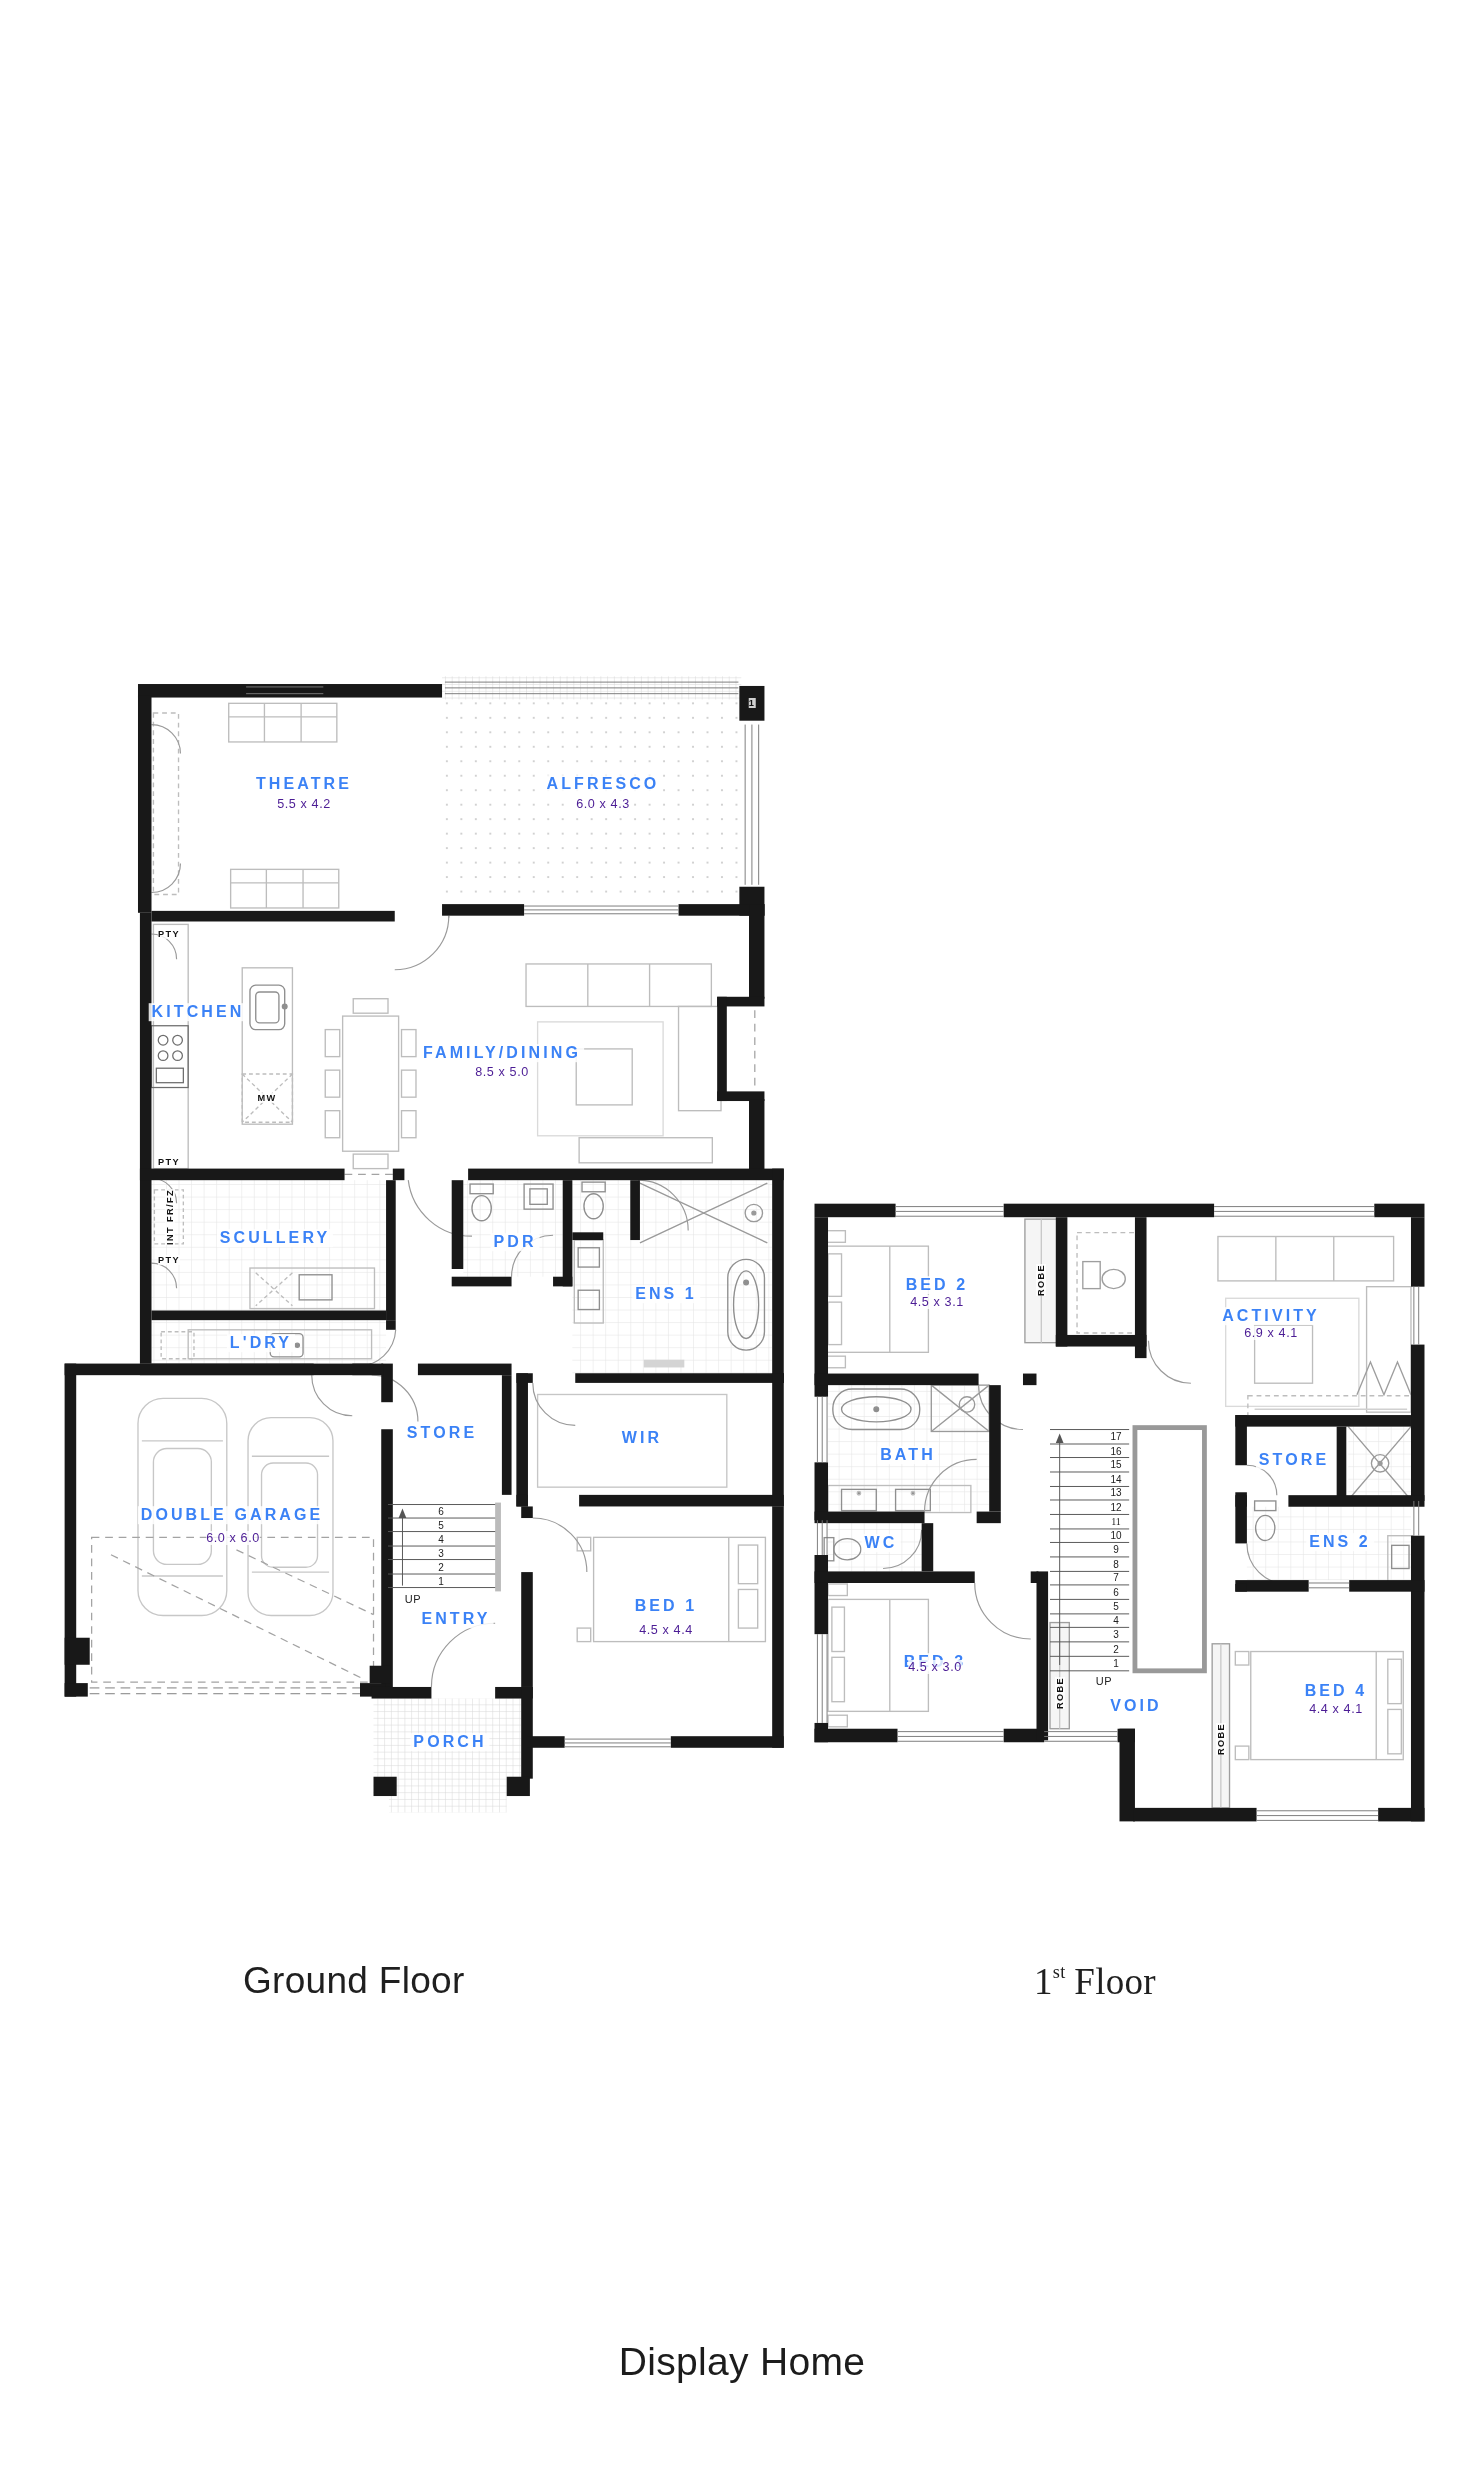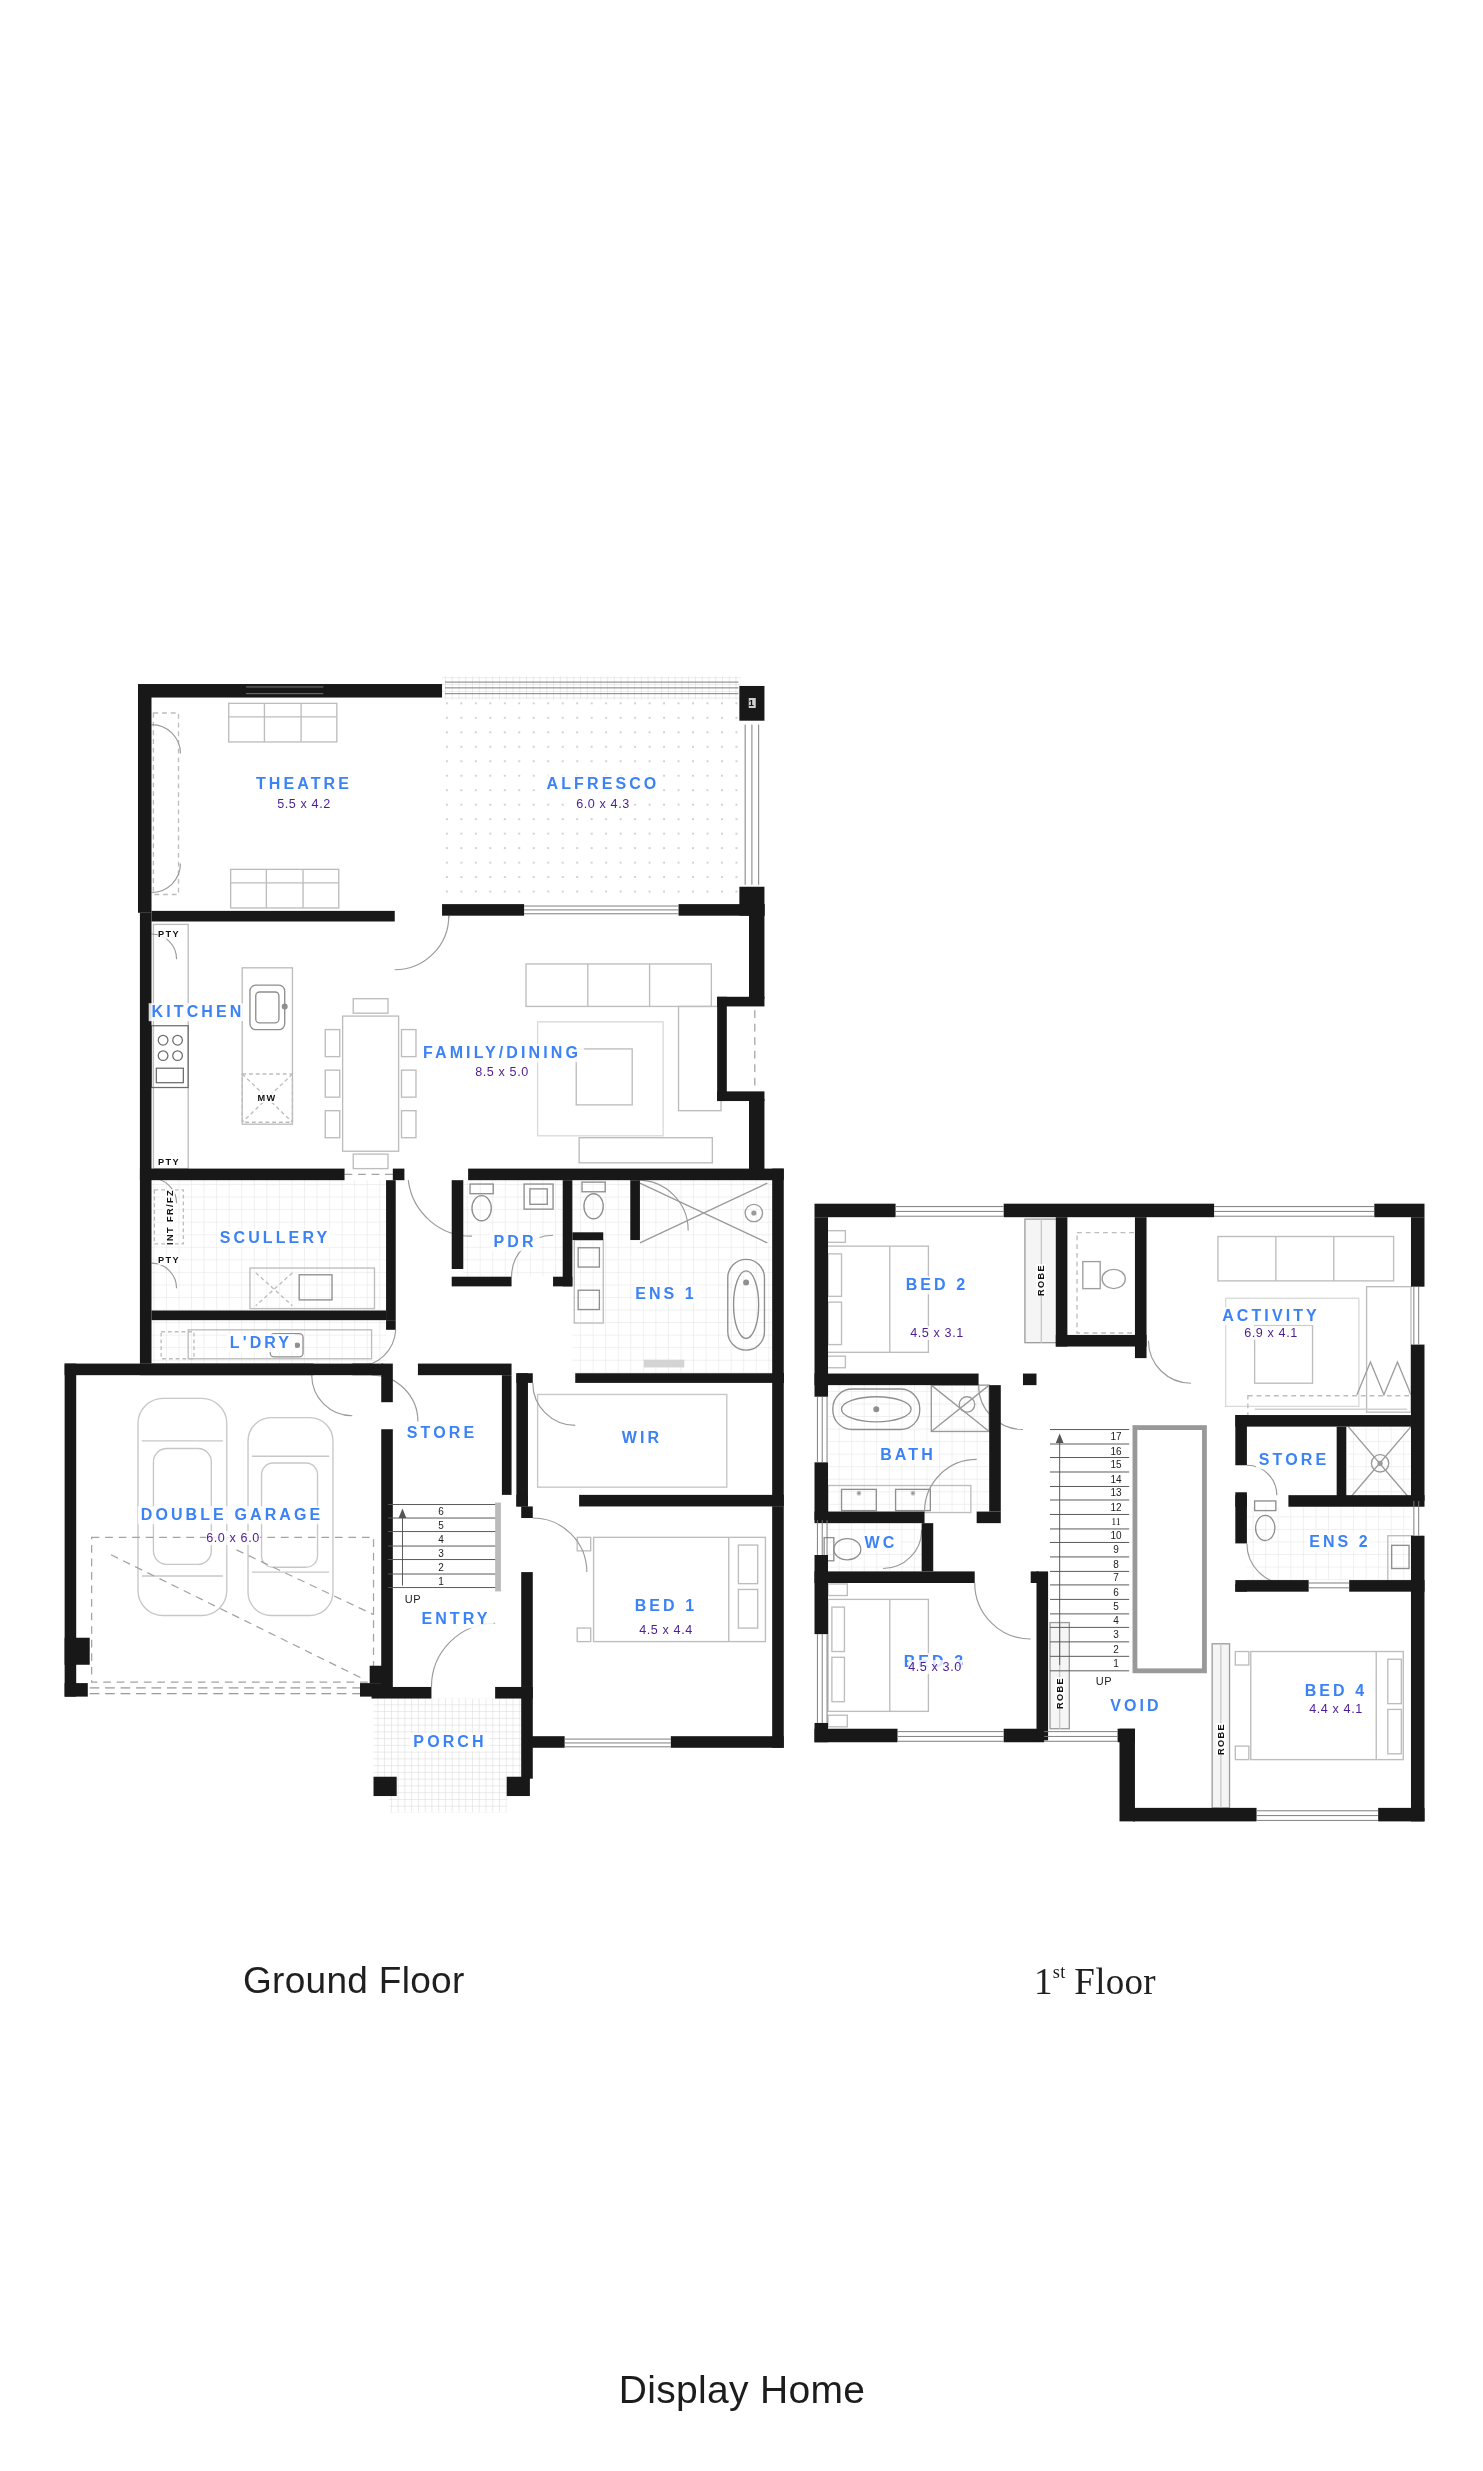--- a/index.html
+++ b/index.html
@@ -536,21 +536,21 @@
           <line x1="258" y1="468" x2="340" y2="468"></line>
         <line x1="258" y1="483" x2="340" y2="483"></line>
           <line x1="258" y1="498" x2="340" y2="498"></line>
         <rect x="346" y="246" width="72" height="252" fill="#ffffff" stroke="#999" stroke-width="5"></rect>
         <line x1="268" y1="492" x2="268" y2="258"></line>
         <path d="M268 252 L264 262 L272 262 Z" fill="#555" stroke="none"></path>
       </g>
     </svg>
 
     <div class="rlabel" style="left:136px;top:95px;">BED 2</div>
-    <div class="rdims" style="left:136px;top:112px;margin-top:31px;">4.5 x 3.1</div>
+    <div class="rdims" style="left:136px;top:112px;">4.5 x 3.1</div>
     <div class="rlabel" style="left:470px;top:126px;">ACTIVITY</div>
     <div class="rdims" style="left:470px;top:143px;">6.9 x 4.1</div>
     <div class="rlabel" style="left:107px;top:265px;">BATH</div>
     <div class="rlabel" style="left:493px;top:270px;">STORE</div>
     <div class="rlabel" style="left:80px;top:353px;">WC</div>
     <div class="rlabel" style="left:539px;top:352px;">ENS 2</div>
     <div class="rlabel" style="left:134px;top:460px;margin-top:12px;">BED 3</div>
     <div class="rdims" style="left:134px;top:477px;">4.5 x 3.0</div>
     <div class="rlabel" style="left:335px;top:516px;">VOID</div>
     <div class="rlabel" style="left:535px;top:501px;">BED 4</div>
@@ -580,18 +580,18 @@
     <div class="snum" style="left:315px;top:473px;">1</div>
   </div>
 
   <div class="caption" style="left:243px;top:1960px;">
     <span>Ground Floor</span>
   </div>
   <div class="caption" style="left:1034px;top:1960px;font-family:Liberation Serif, serif;">
     <span>1</span><sup>st</sup><span class="tail">Floor</span>
   </div>
 
-  <div class="footer-title" style="top:2340px;margin-top:28px;">
+  <div class="footer-title" style="top:2340px;">
     <span>Display Home</span>
   </div>
 
 </div>
 
 
 </body></html>

